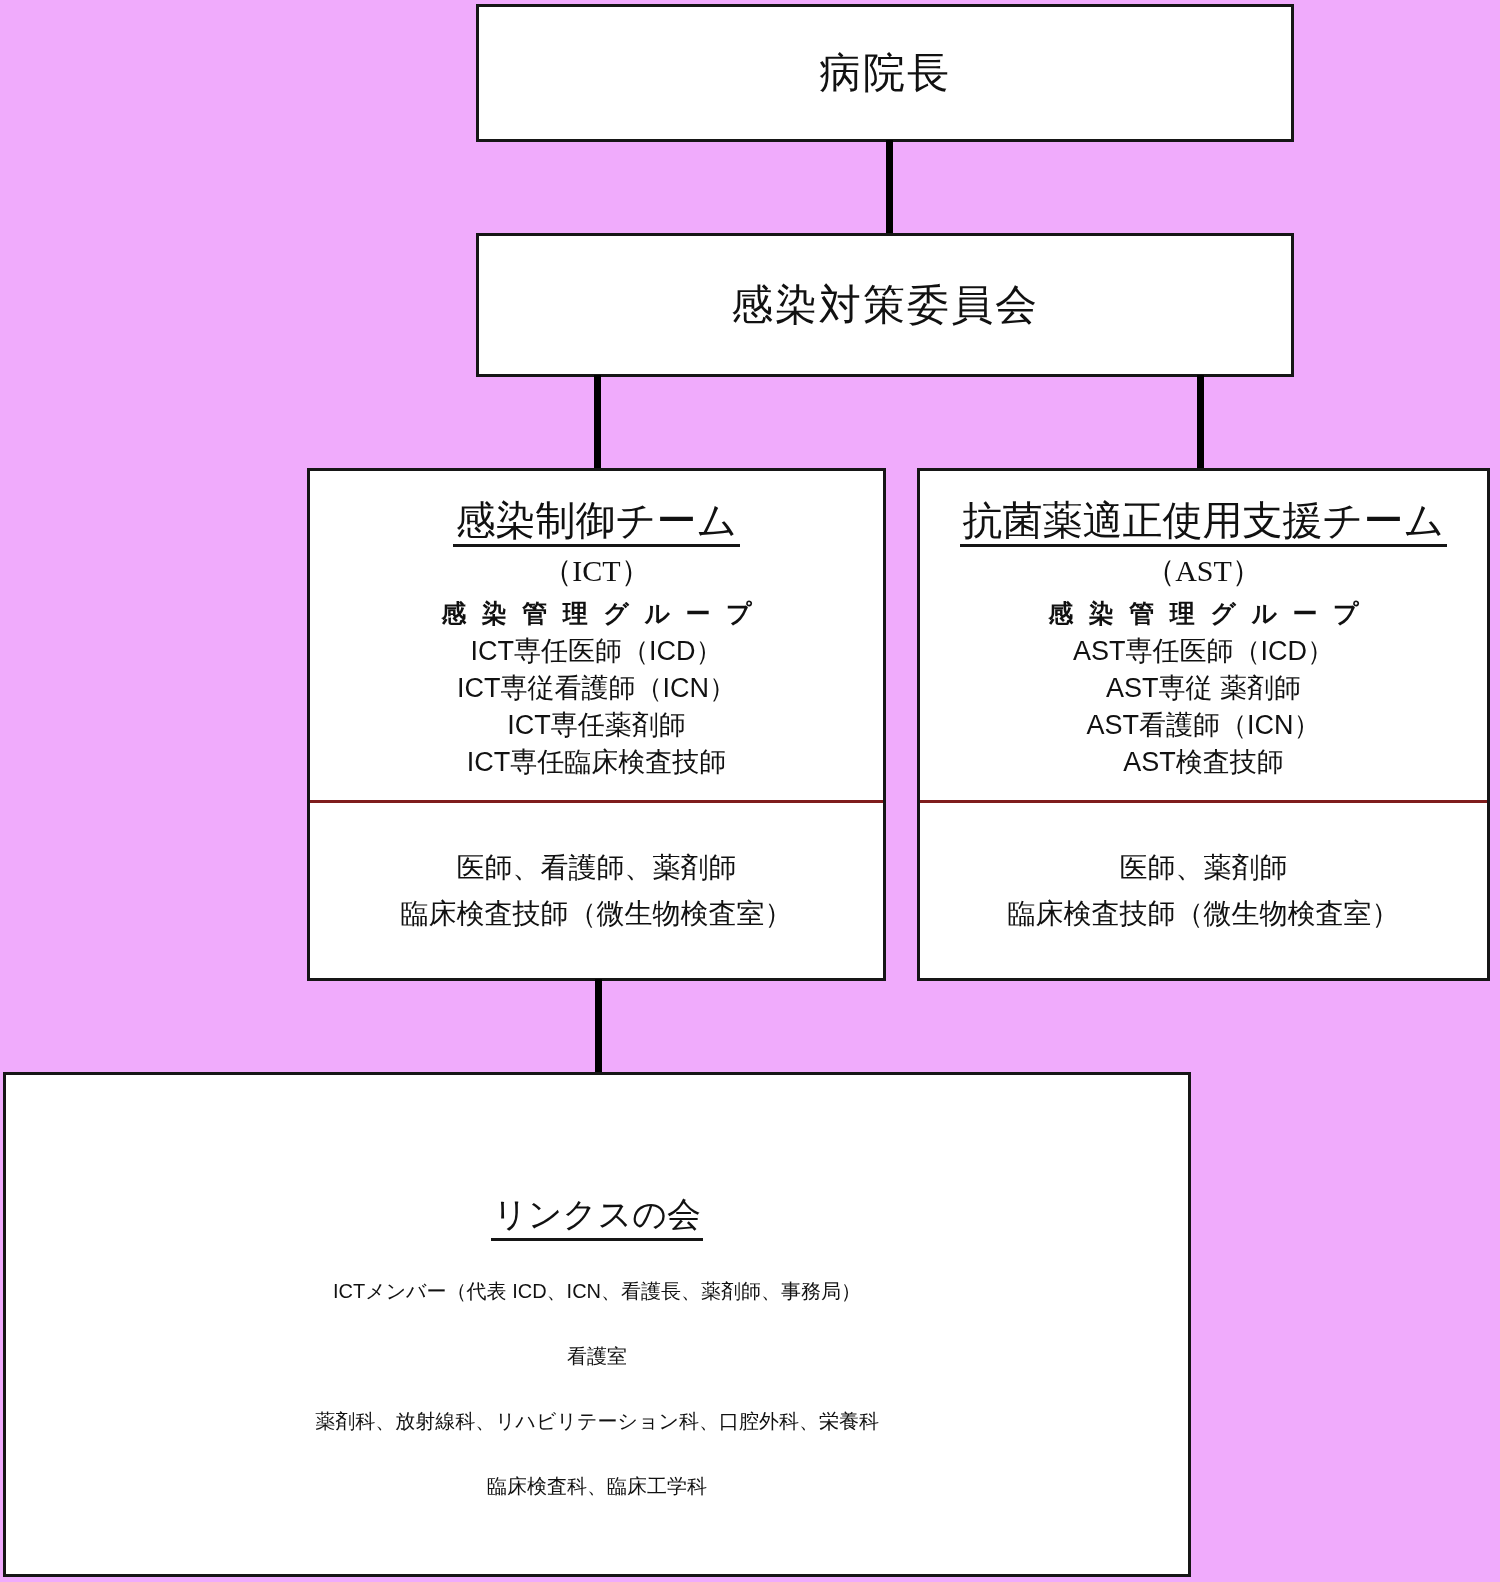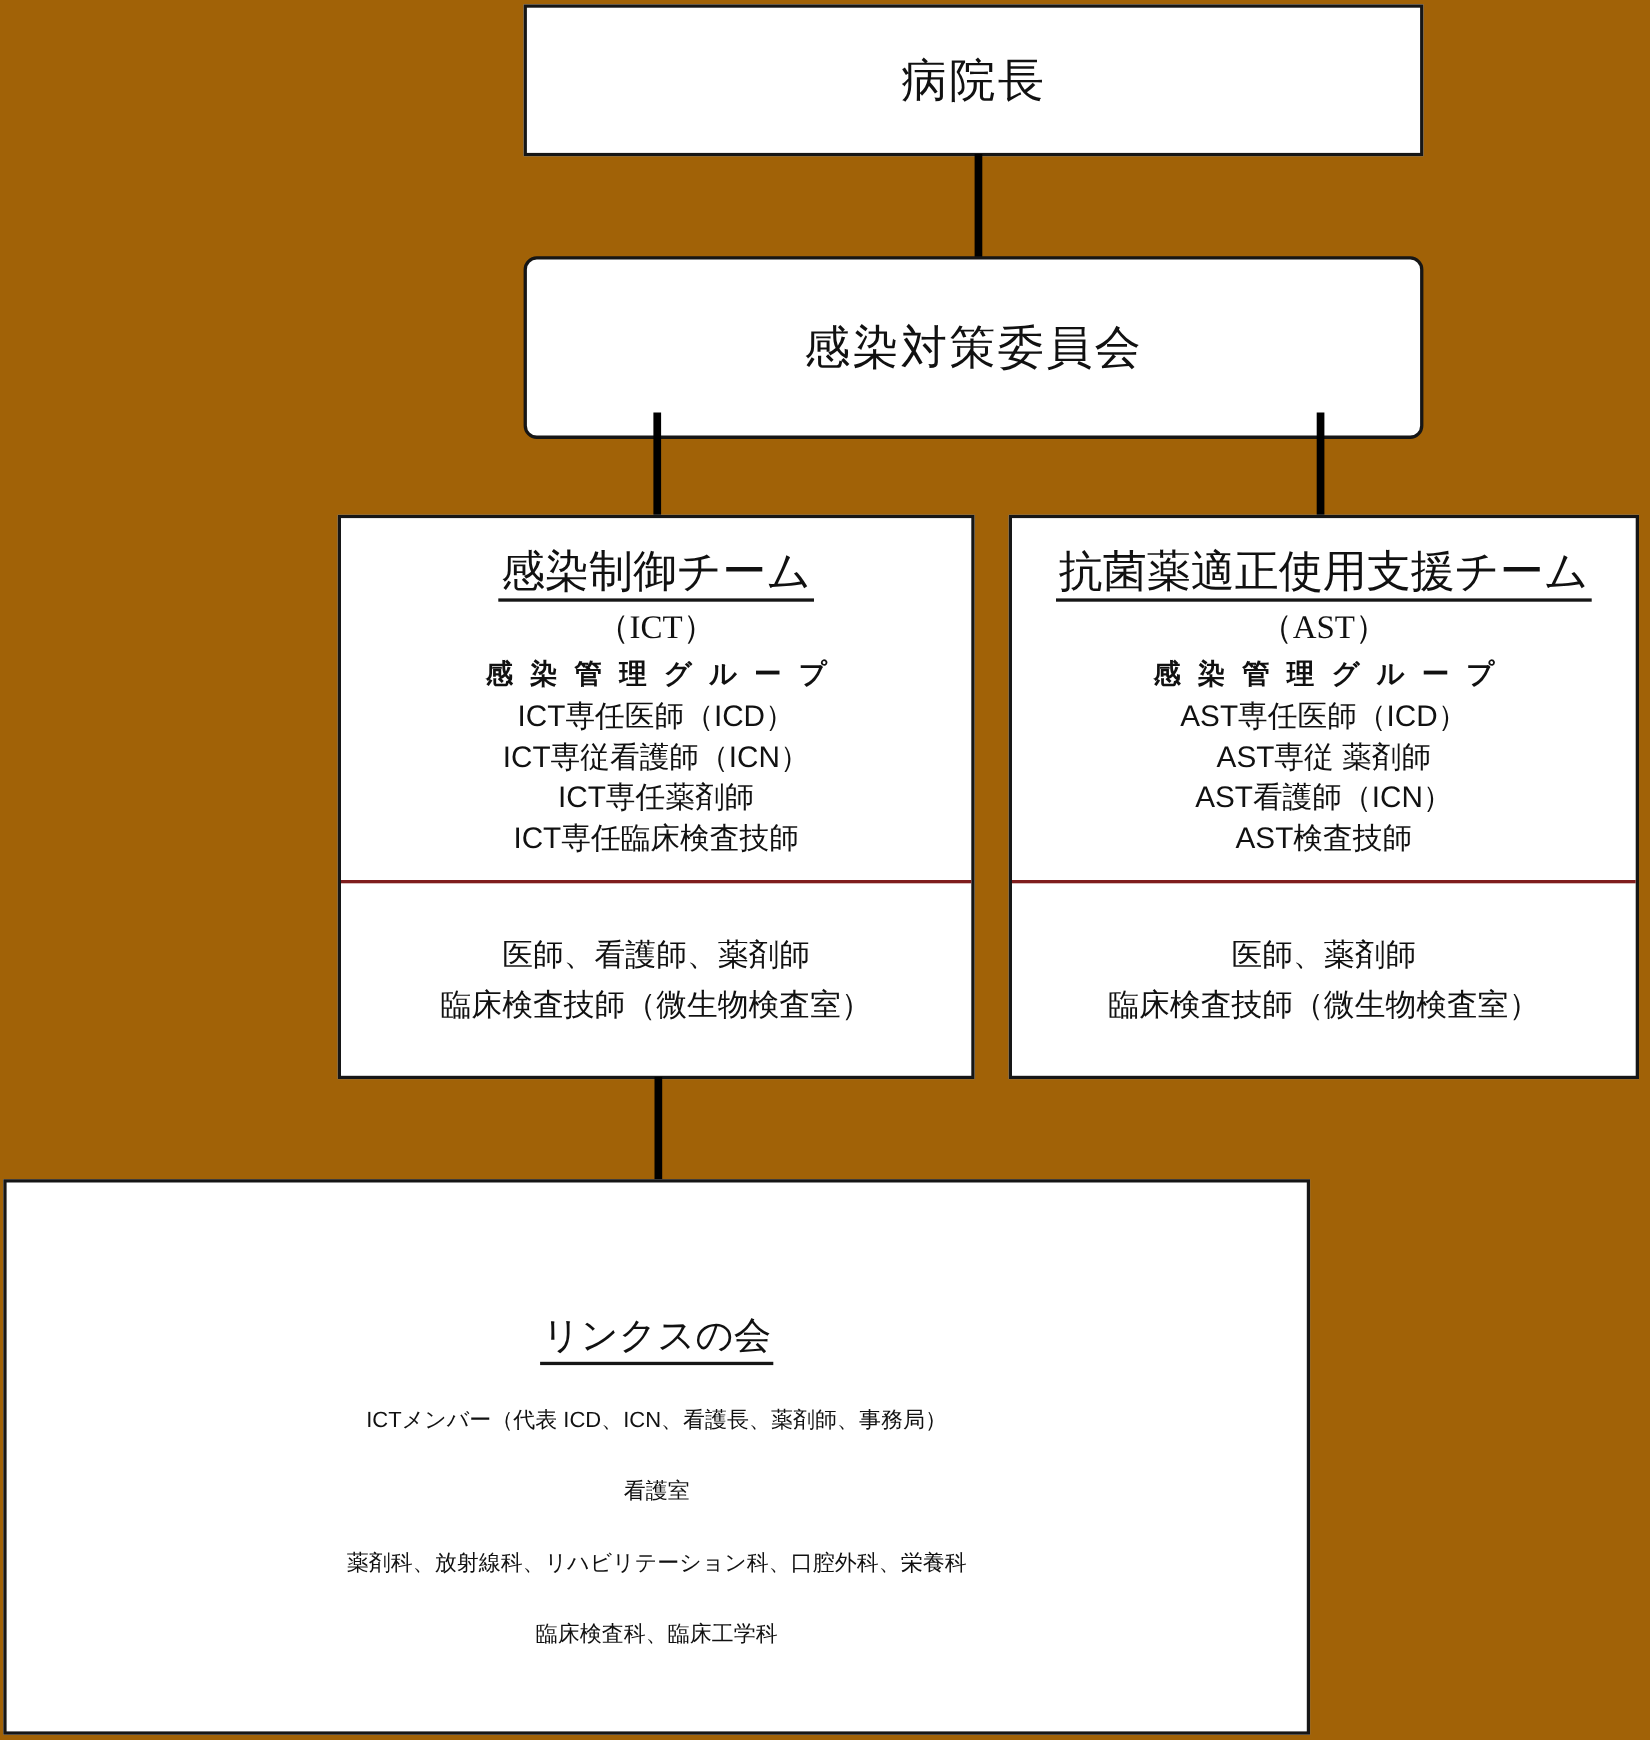--- a/index.html
+++ b/index.html
@@ -4,21 +4,21 @@
 <style>
   html, body {
     margin: 0;
     padding: 0;
     background: #ffffff;
   }
   .page {
     position: relative;
     width: 1500px;
     height: 1582px;
-    background: #a16207;
+    background: #f0abfc;
     font-family: "Liberation Sans", sans-serif;
     color: #111111;
     overflow: hidden;
   }
   .box {
     position: absolute;
     box-sizing: border-box;
     border: 3px solid #161616;
     background: #ffffff;
     text-align: center;
@@ -112,21 +112,21 @@
 <body>
 
 <div class="page">
 
   <div class="box big-box" style="left:476px; top:4px; width:818px; height:138px;">
     <span>病院長</span>
   </div>
 
   <div class="connector" style="left:886px; top:140px; width:7px; height:95px;"></div>
 
-  <div class="box big-box" style="left:476px; top:233px; width:818px; height:166px;border-radius:12px;">
+  <div class="box big-box" style="left:476px; top:233px; width:818px; height:144px;">
     <span>感染対策委員会</span>
   </div>
 
   <div class="connector" style="left:594px; top:375px; width:7px; height:95px;"></div>
 
   <div class="connector" style="left:1197px; top:375px; width:7px; height:95px;"></div>
 
   <div class="box team-box" style="left:307px; top:468px; width:579px; height:513px;">
     <div class="team-upper">
       <div class="team-title">感染制御チーム</div>

